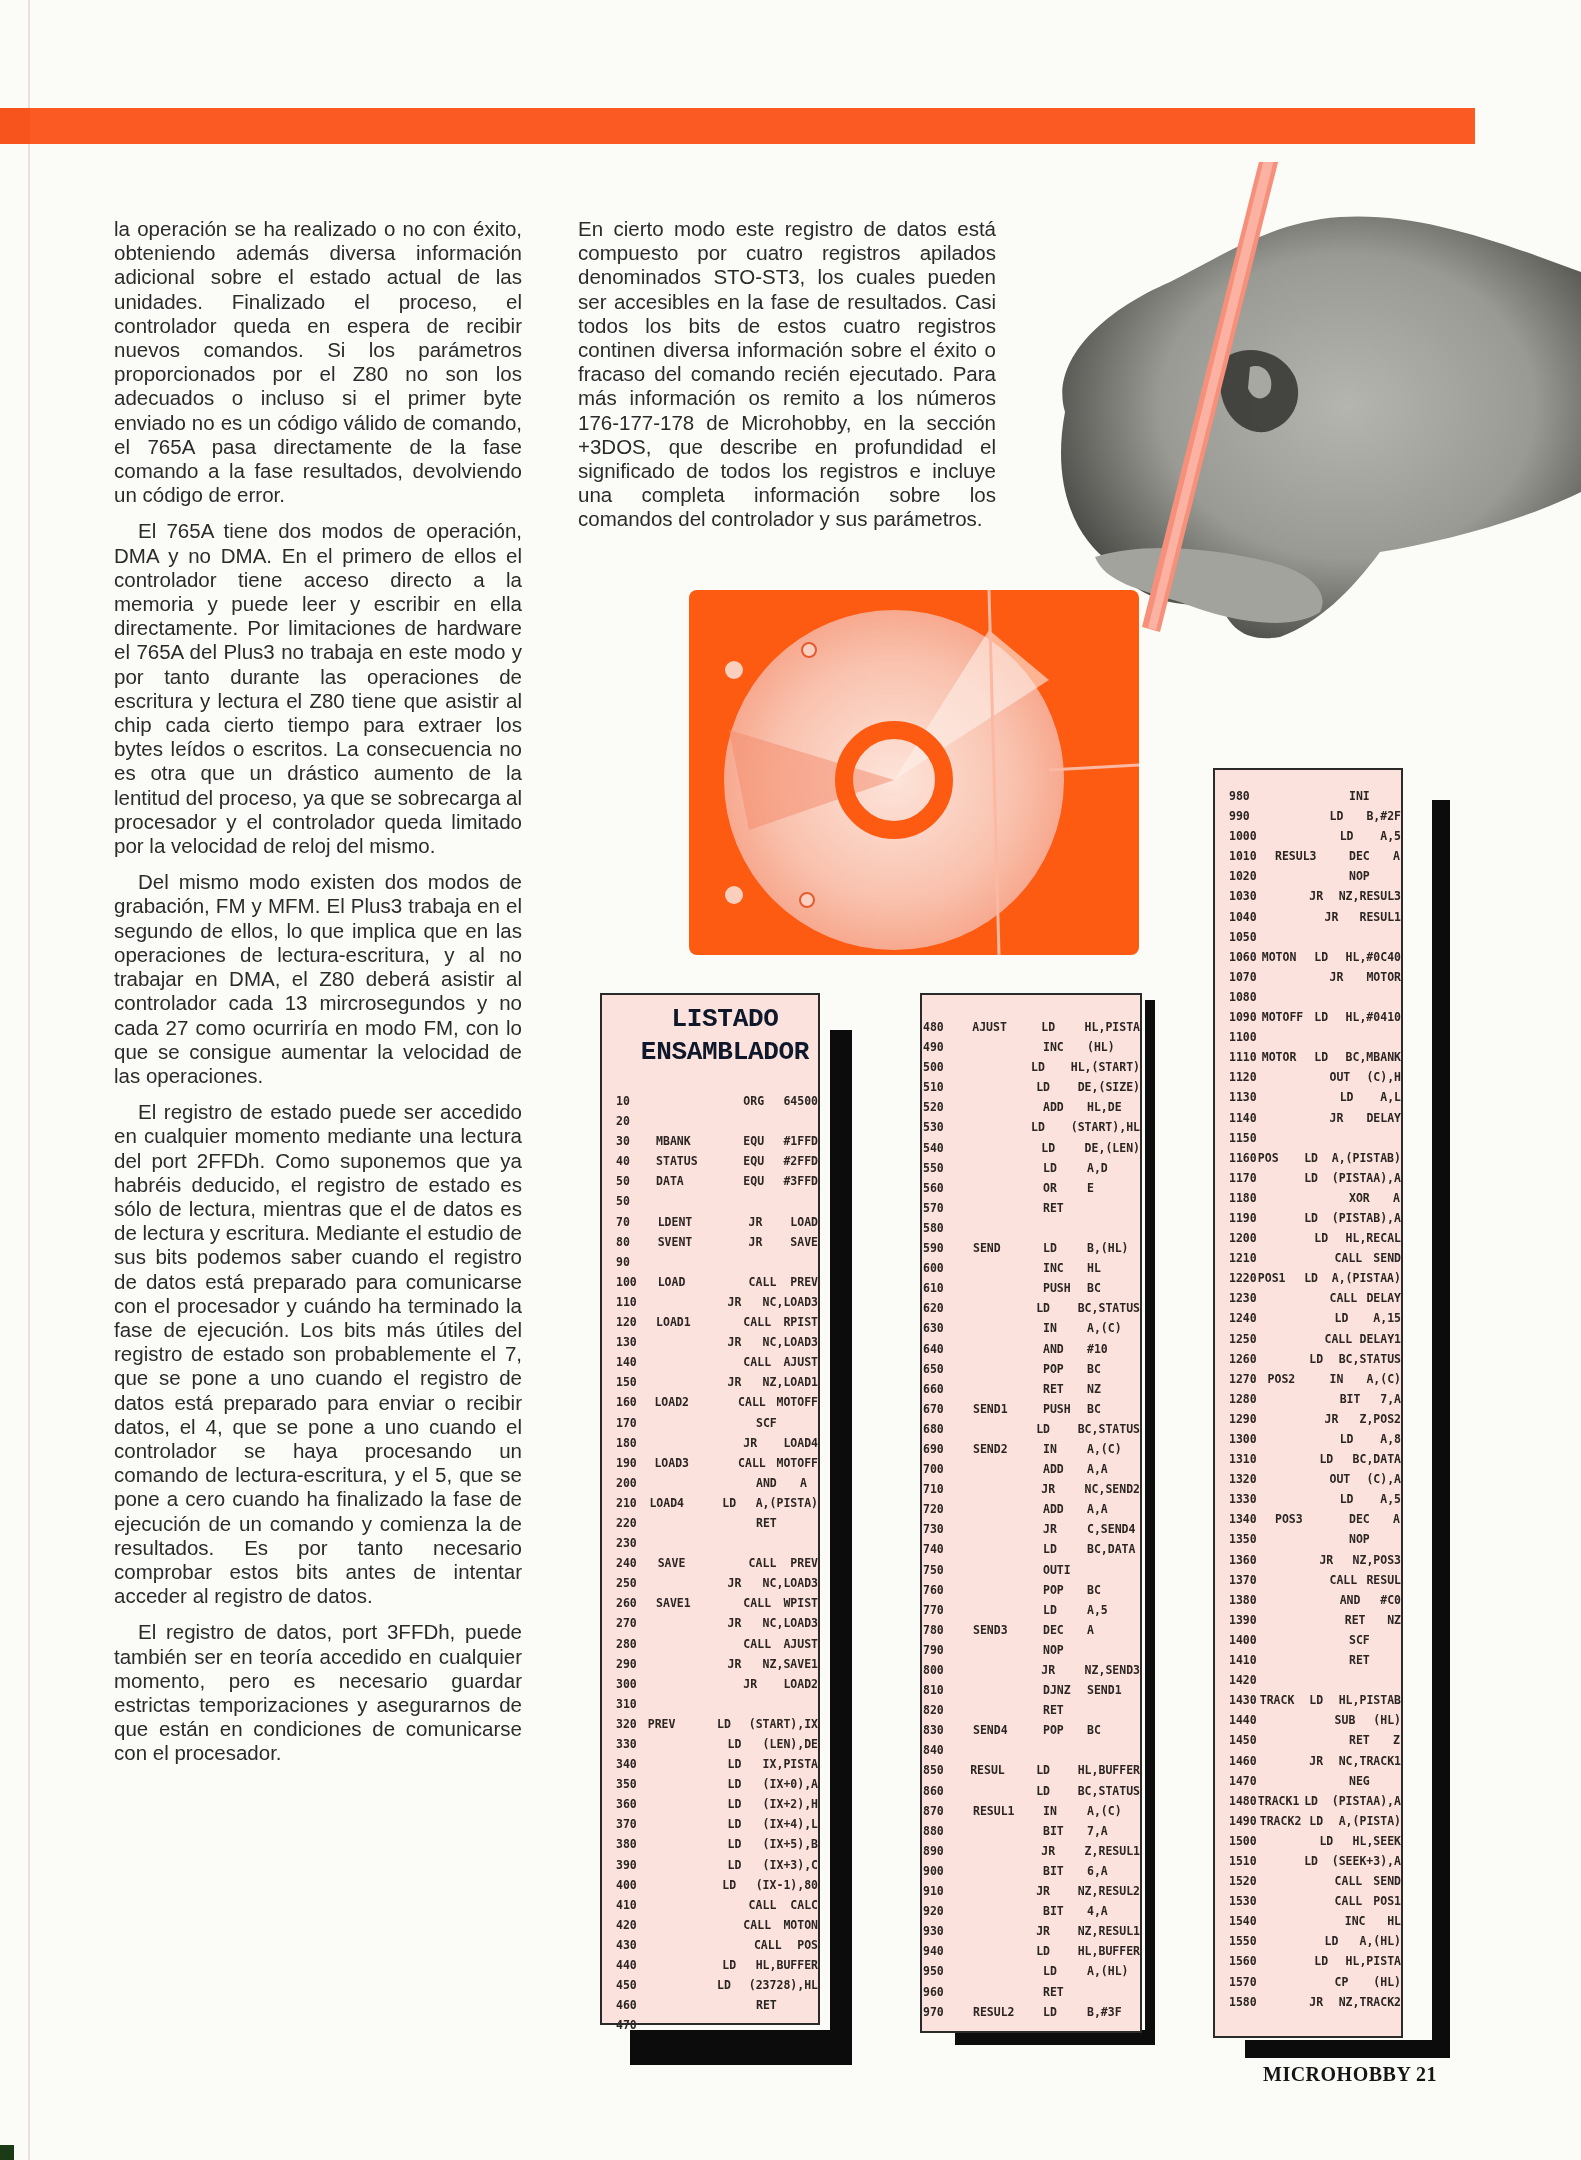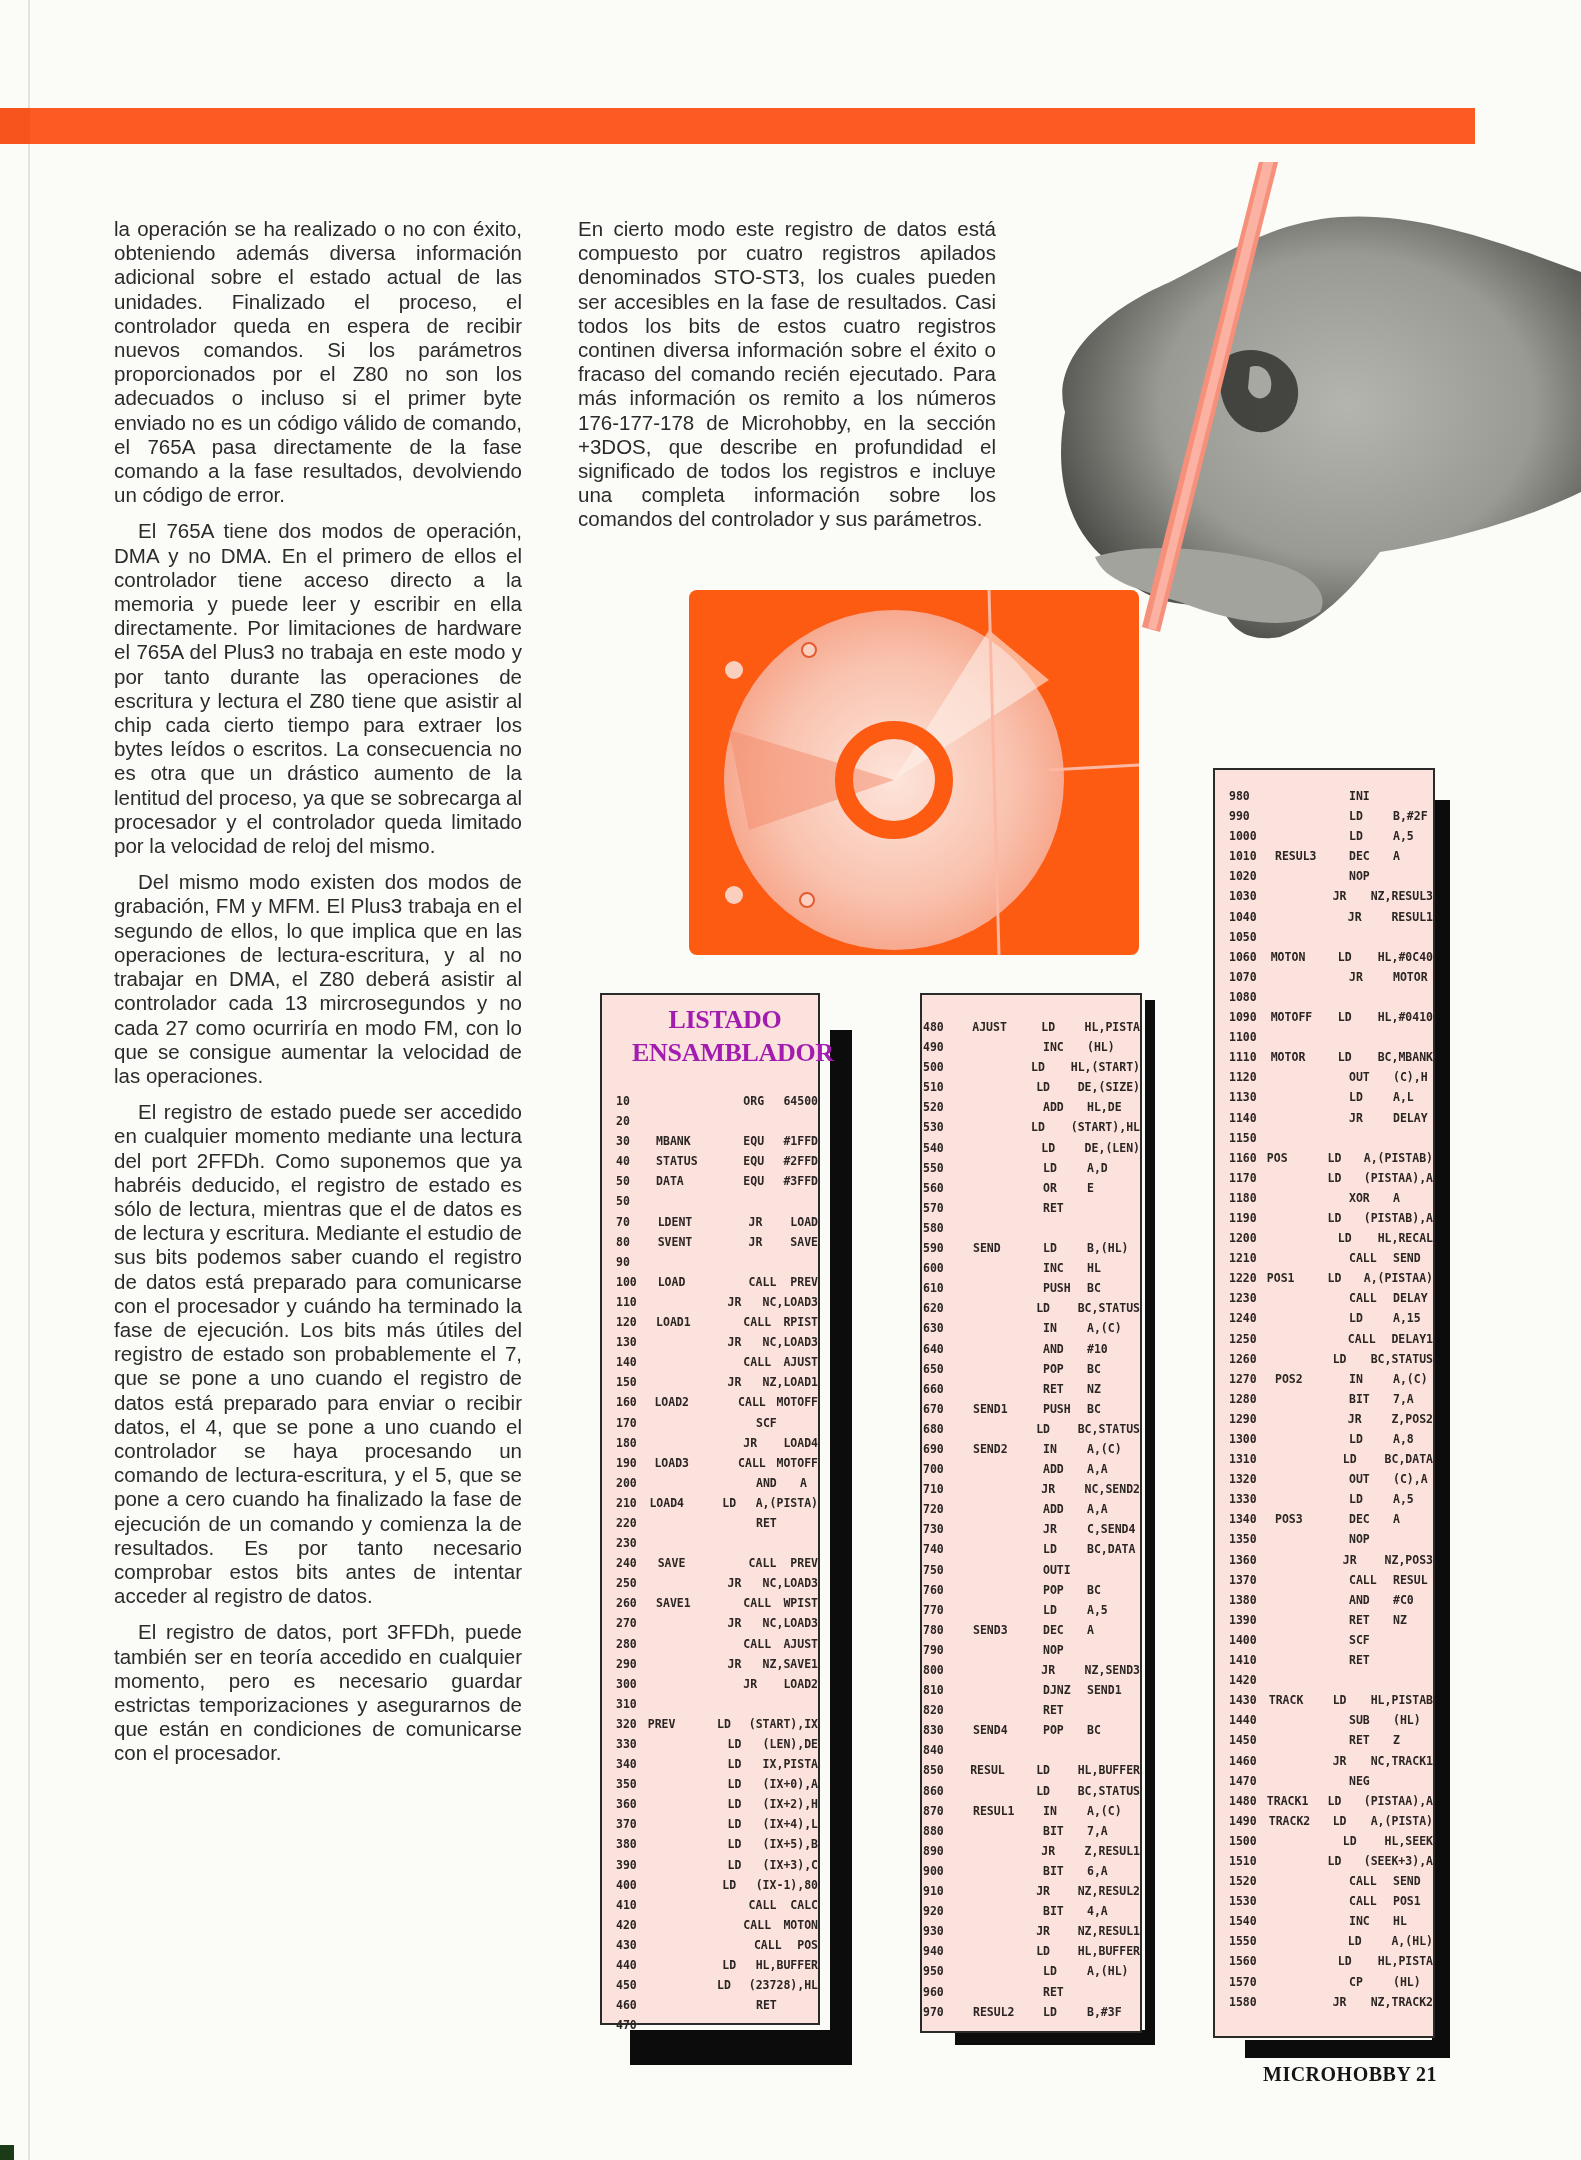--- a/index.html
+++ b/index.html
@@ -39,22 +39,22 @@
   }
 
   
   .listing {
     position: absolute; background: #fbe2dc; border: 2px solid #2a2a2a;
     font-family: "DejaVu Sans Mono", monospace; font-weight: bold;
     font-size: 11.5px; line-height: 20.1px; color: #2b2524;
   }
   .listing-shadow { position: absolute; background: #0c0c0c; }
   .listing-title {
-    font-family: Liberation Serif, serif; font-weight: bold;
-    font-size: 26px; line-height: 33px; text-align: center; color: #a21caf;
+    font-family: Liberation Mono, monospace; font-weight: bold;
+    font-size: 26px; line-height: 33px; text-align: center; color: #0f172a;
     margin: 8px 0 22px 16px; letter-spacing: -0.3px;
   }
   .row { display: flex; white-space: pre; height: 20.1px; }
   .row .ln { width: 50px; }
   .row .lb { width: 70px; }
   .row .op { width: 44px; }
   .row .arg { flex: 1; }
   .l1 .row .ln { width: 44px; }
   .l1 .row .lb { width: 96px; }
   .l3 .row .ln { width: 46px; }
@@ -235,21 +235,21 @@
       <div class="row"><span class="ln">930</span><span class="lb"></span><span class="op">JR</span><span class="arg">NZ,RESUL1</span></div>
       <div class="row"><span class="ln">940</span><span class="lb"></span><span class="op">LD</span><span class="arg">HL,BUFFER</span></div>
       <div class="row"><span class="ln">950</span><span class="lb"></span><span class="op">LD</span><span class="arg">A,(HL)</span></div>
       <div class="row"><span class="ln">960</span><span class="lb"></span><span class="op">RET</span><span class="arg"></span></div>
       <div class="row"><span class="ln">970</span><span class="lb">RESUL2</span><span class="op">LD</span><span class="arg">B,#3F</span></div>
     </div>
 </div>
 
 <div class="listing-shadow" style="left:1432px; top:800px; width:18px; height:1258px;"></div>
 <div class="listing-shadow" style="left:1245px; top:2040px; width:205px; height:18px;"></div>
-<div class="listing l3" style="left:1213px; top:768px; width:222px; height:1270px; padding:16px 0 0 14px; box-sizing:border-box;">
+<div class="listing l3" style="left:1213px; top:768px; width:190px; height:1270px; padding:16px 0 0 14px; box-sizing:border-box;">
   <div id="part3">
       <div class="row"><span class="ln">980</span><span class="lb"></span><span class="op">INI</span><span class="arg"></span></div>
       <div class="row"><span class="ln">990</span><span class="lb"></span><span class="op">LD</span><span class="arg">B,#2F</span></div>
       <div class="row"><span class="ln">1000</span><span class="lb"></span><span class="op">LD</span><span class="arg">A,5</span></div>
       <div class="row"><span class="ln">1010</span><span class="lb">RESUL3</span><span class="op">DEC</span><span class="arg">A</span></div>
       <div class="row"><span class="ln">1020</span><span class="lb"></span><span class="op">NOP</span><span class="arg"></span></div>
       <div class="row"><span class="ln">1030</span><span class="lb"></span><span class="op">JR</span><span class="arg">NZ,RESUL3</span></div>
       <div class="row"><span class="ln">1040</span><span class="lb"></span><span class="op">JR</span><span class="arg">RESUL1</span></div>
       <div class="row"><span class="ln">1050</span><span class="lb"></span><span class="op"></span><span class="arg"></span></div>
       <div class="row"><span class="ln">1060</span><span class="lb">MOTON</span><span class="op">LD</span><span class="arg">HL,#0C40</span></div>

